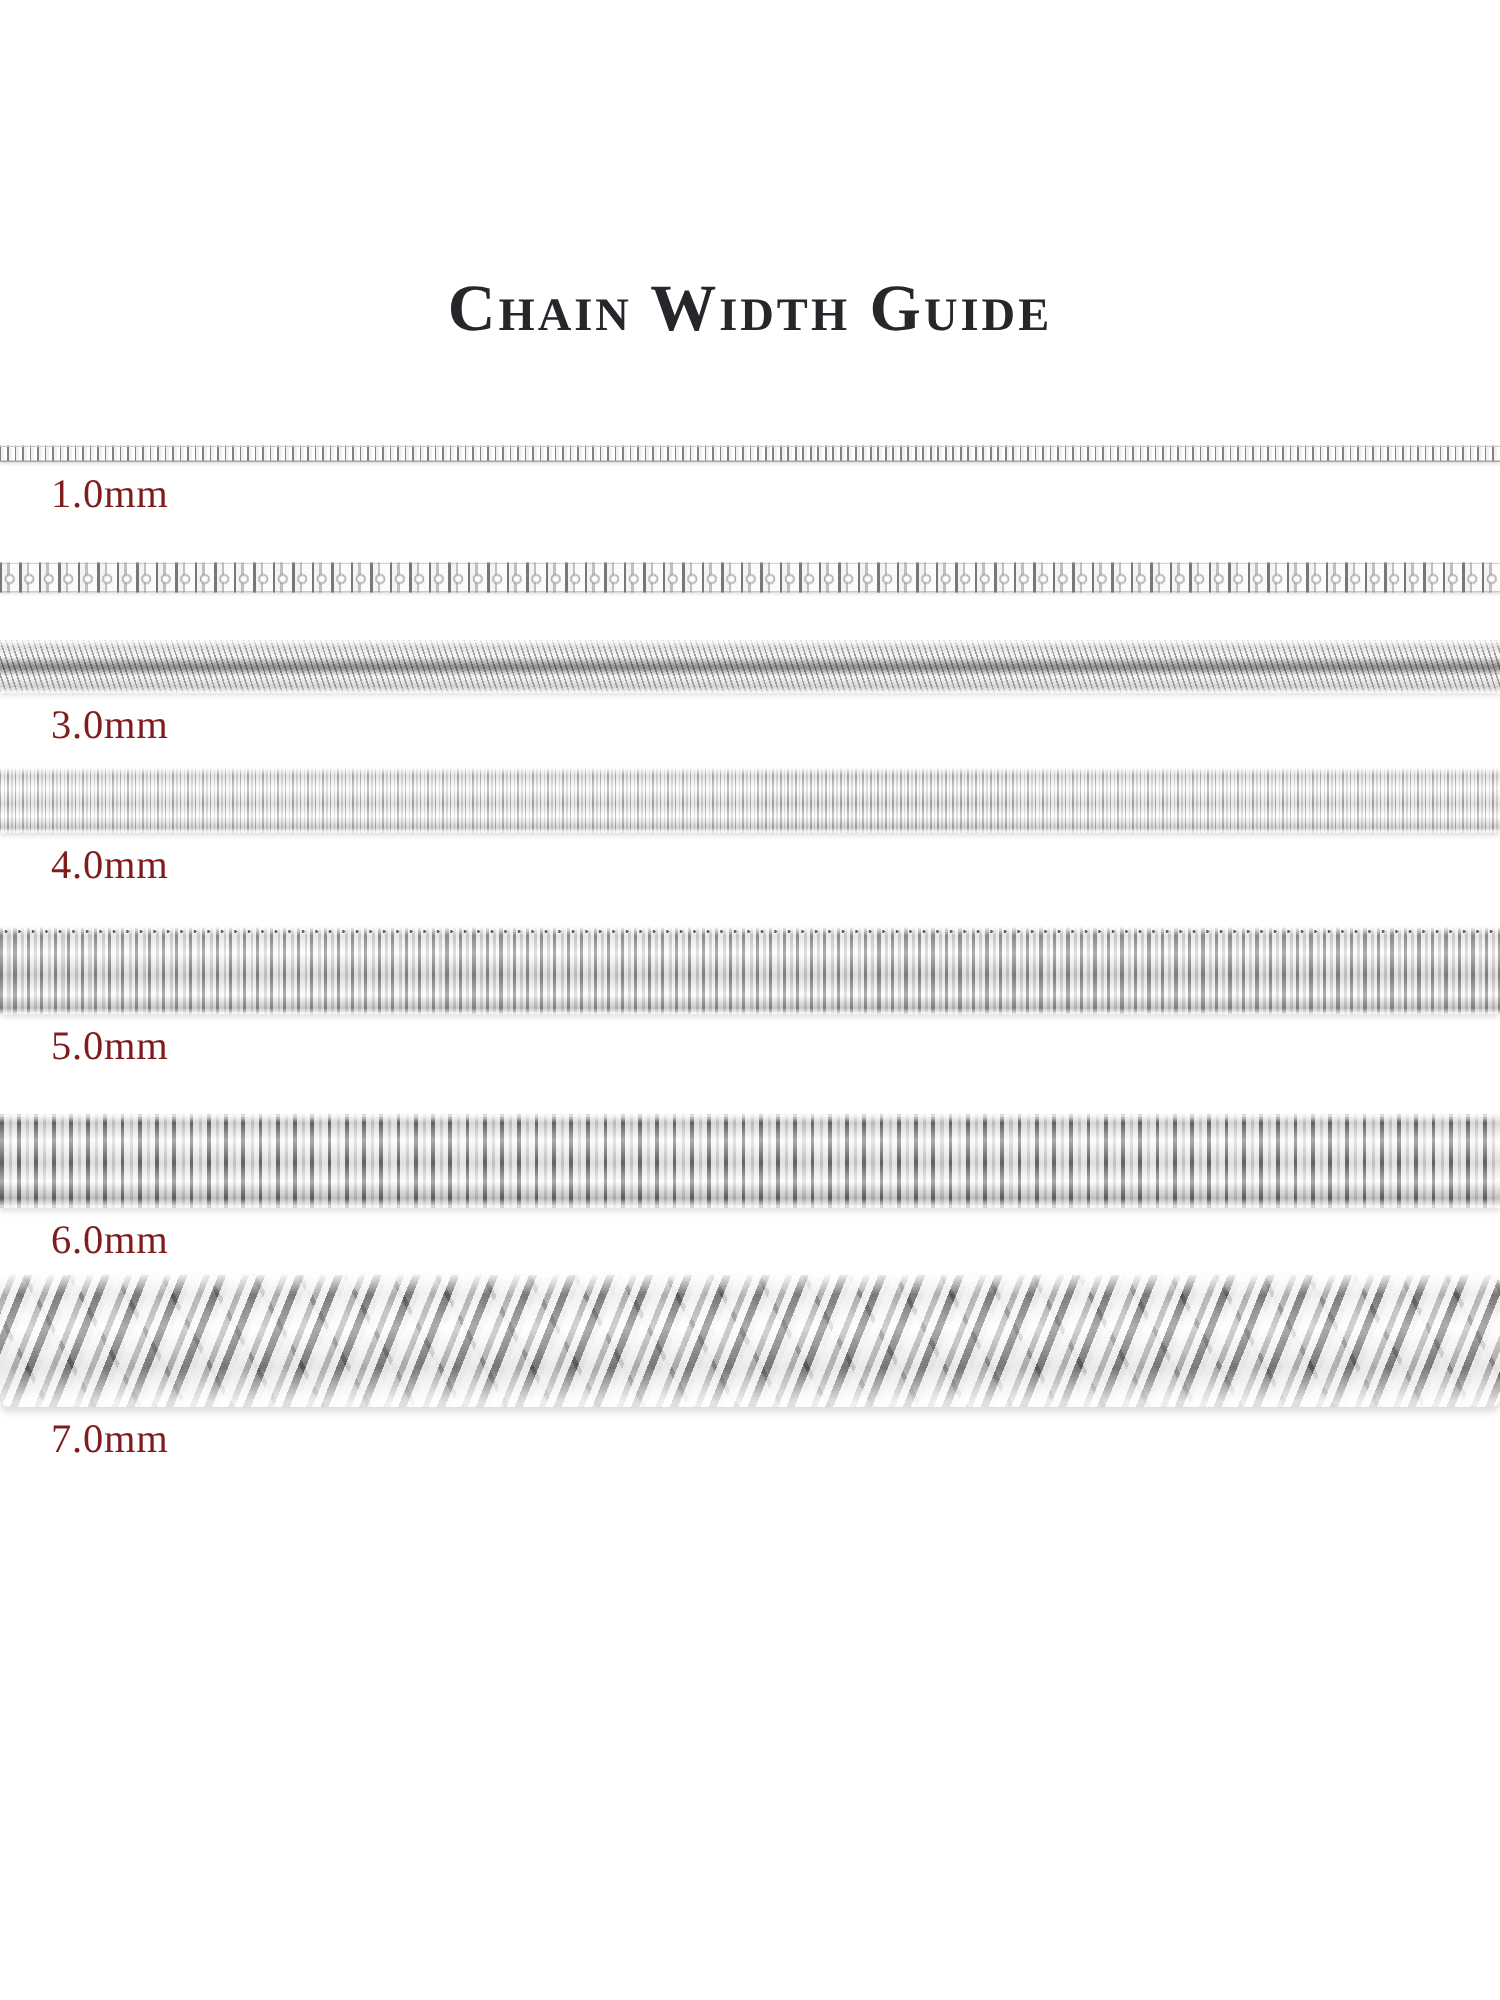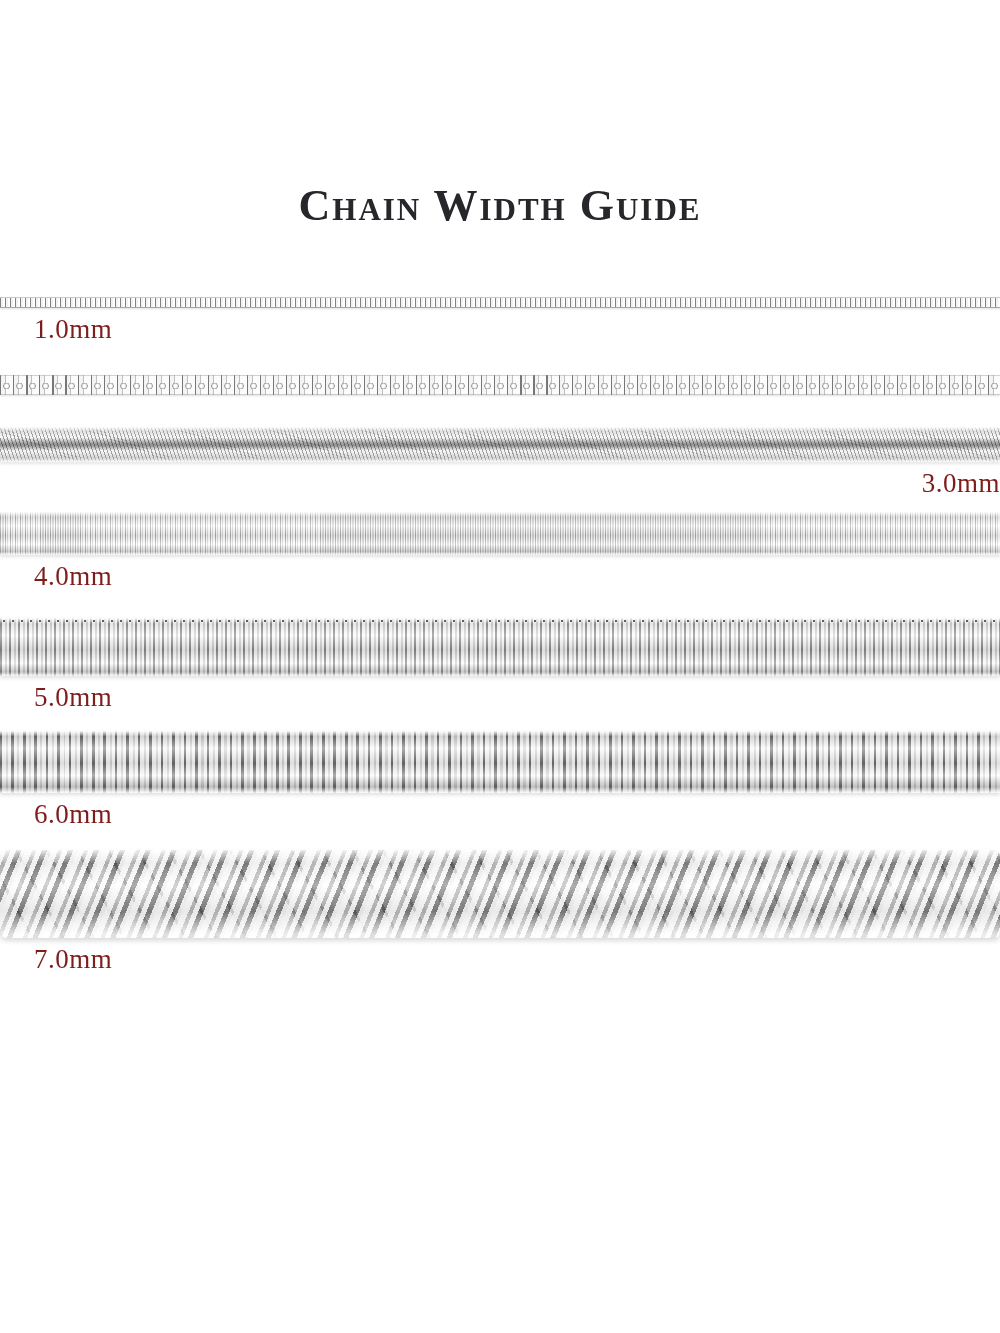--- a/index.html
+++ b/index.html
@@ -21,24 +21,24 @@
     letter-spacing:2px;
     color:#26262b;
     font-family:"Liberation Serif", serif;
   }
 
   .rows{position:absolute;top:297px;left:0;right:0;}
   .row{margin:0;}
   
   .row:nth-of-type(1){margin-bottom:32px;}
   .row:nth-of-type(2){margin-bottom:32px;}
-  .row:nth-of-type(3){margin-bottom:15px;text-align:right;}
+  .row:nth-of-type(3){margin-bottom:15px;}
   .row:nth-of-type(4){margin-bottom:28px;}
-  .row:nth-of-type(5){margin-bottom:20px;}
-  .row:nth-of-type(6){margin-bottom:22px;}
+  .row:nth-of-type(5){margin-bottom:32px;}
+  .row:nth-of-type(6){margin-bottom:10px;}
   .row:nth-of-type(7){margin-bottom:0;}
 
   .label{
     margin:7px 0 0 34px;
     font-size:27px;
     line-height:28px;
     letter-spacing:0.5px;
     color:#7f1d1d;
     font-family:"Liberation Serif", serif;
   }

